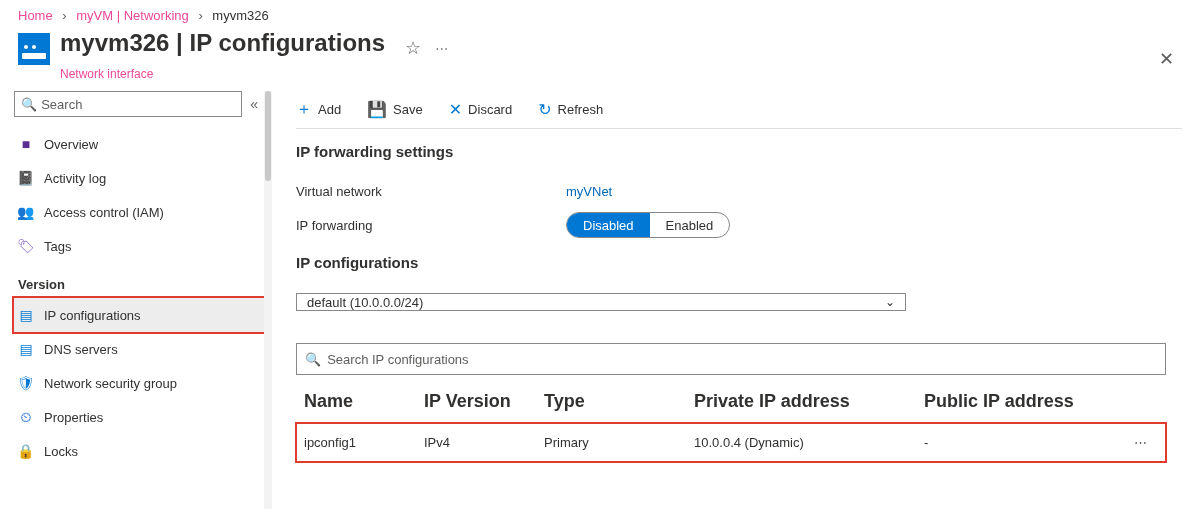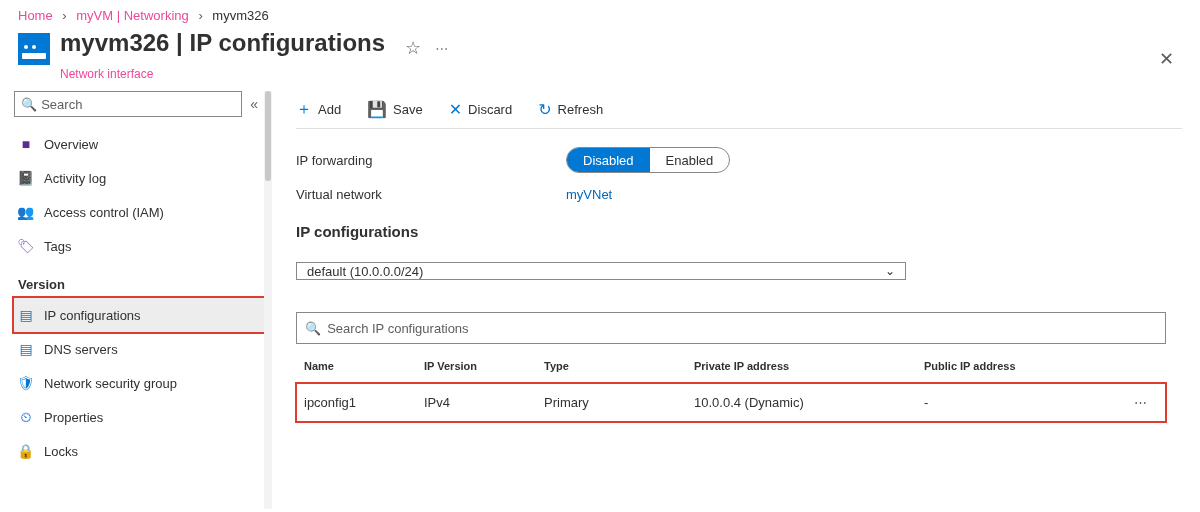--- a/index.html
+++ b/index.html
@@ -43,21 +43,21 @@
   .row .lab { width:270px; font-size:13px; }
   .pill { display:inline-flex; border:1px solid #8a8886; border-radius:20px; overflow:hidden; height:26px;}
   .pill span{ display:flex; align-items:center; padding:0 16px; font-size:13px;}
   .pill .on{ background:#0078d4; color:#fff;}
   .link { color:#0067b8; cursor:pointer;}
   .req { color:#a4262c; margin-left:2px;}
   .select { width:610px; height:18px; border:1px solid #8a8886; display:flex; align-items:center; justify-content:space-between; padding:0 10px; font-size:13px;}
   .chev { font-size:12px; color:#323130;}
   .ip-search { margin-top:24px; width:870px; height:32px; border:1px solid #8a8886; display:flex; align-items:center; padding:0 8px; color:#605e5c;}
   table.ipcfg { width:870px; border-collapse:collapse; margin-top:6px;}
-  table.ipcfg th { text-align:left; font-weight:600; font-size:11px; padding:10px 8px; border-bottom:1px solid #e1dfdd;}
+  table.ipcfg th { text-align:left; font-weight:600; font-size:18px; padding:10px 8px; border-bottom:1px solid #e1dfdd;}
   table.ipcfg td { font-size:13px; padding:12px 8px;}
   tr.hot-row { outline:2px solid #e03b2f; outline-offset:-1px;margin-top:24px;}
   .more { font-size:18px; letter-spacing:2px; cursor:pointer;}
   
   .ic-overview{color:#5c2d91;} .ic-log{color:#0078d4;} .ic-iam{color:#0078d4;}
   .ic-tags{color:#8661c5;} .ic-ip{color:#0078d4;} .ic-dns{color:#0078d4;}
   .ic-nsg{color:#0078d4;} .ic-prop{color:#015cda;} .ic-lock{color:#0078d4;}
 </style>
 </head>
 <body>
@@ -153,30 +153,31 @@
       <div class="tool">
           <span class="glyph">✕</span>
           <span>Discard</span>
         </div>
       <div class="tool">
           <span class="glyph">↻</span>
           <span>Refresh</span>
         </div>
     </div>
 
+    <h3 class="sec">IP forwarding settings</h3>
+    <div class="row">
+      <div class="lab">Virtual network</div>
+      <span class="link">myVNet</span>
+    </div>
     <div class="row">
       <div class="lab">IP forwarding</div>
       <div class="pill">
         <span class="on">Disabled</span>
         <span>Enabled</span>
       </div>
-    </div>
-    <div class="row">
-      <div class="lab">Virtual network</div>
-      <span class="link">myVNet</span>
     </div>
 
     <h3 class="sec" style="margin-top:12px;">IP configurations</h3>
     <div class="row">
       <div class="select">
         <span>default (10.0.0.0/24)</span>
         <span class="chev">⌄</span>
       </div>
     </div>
 

